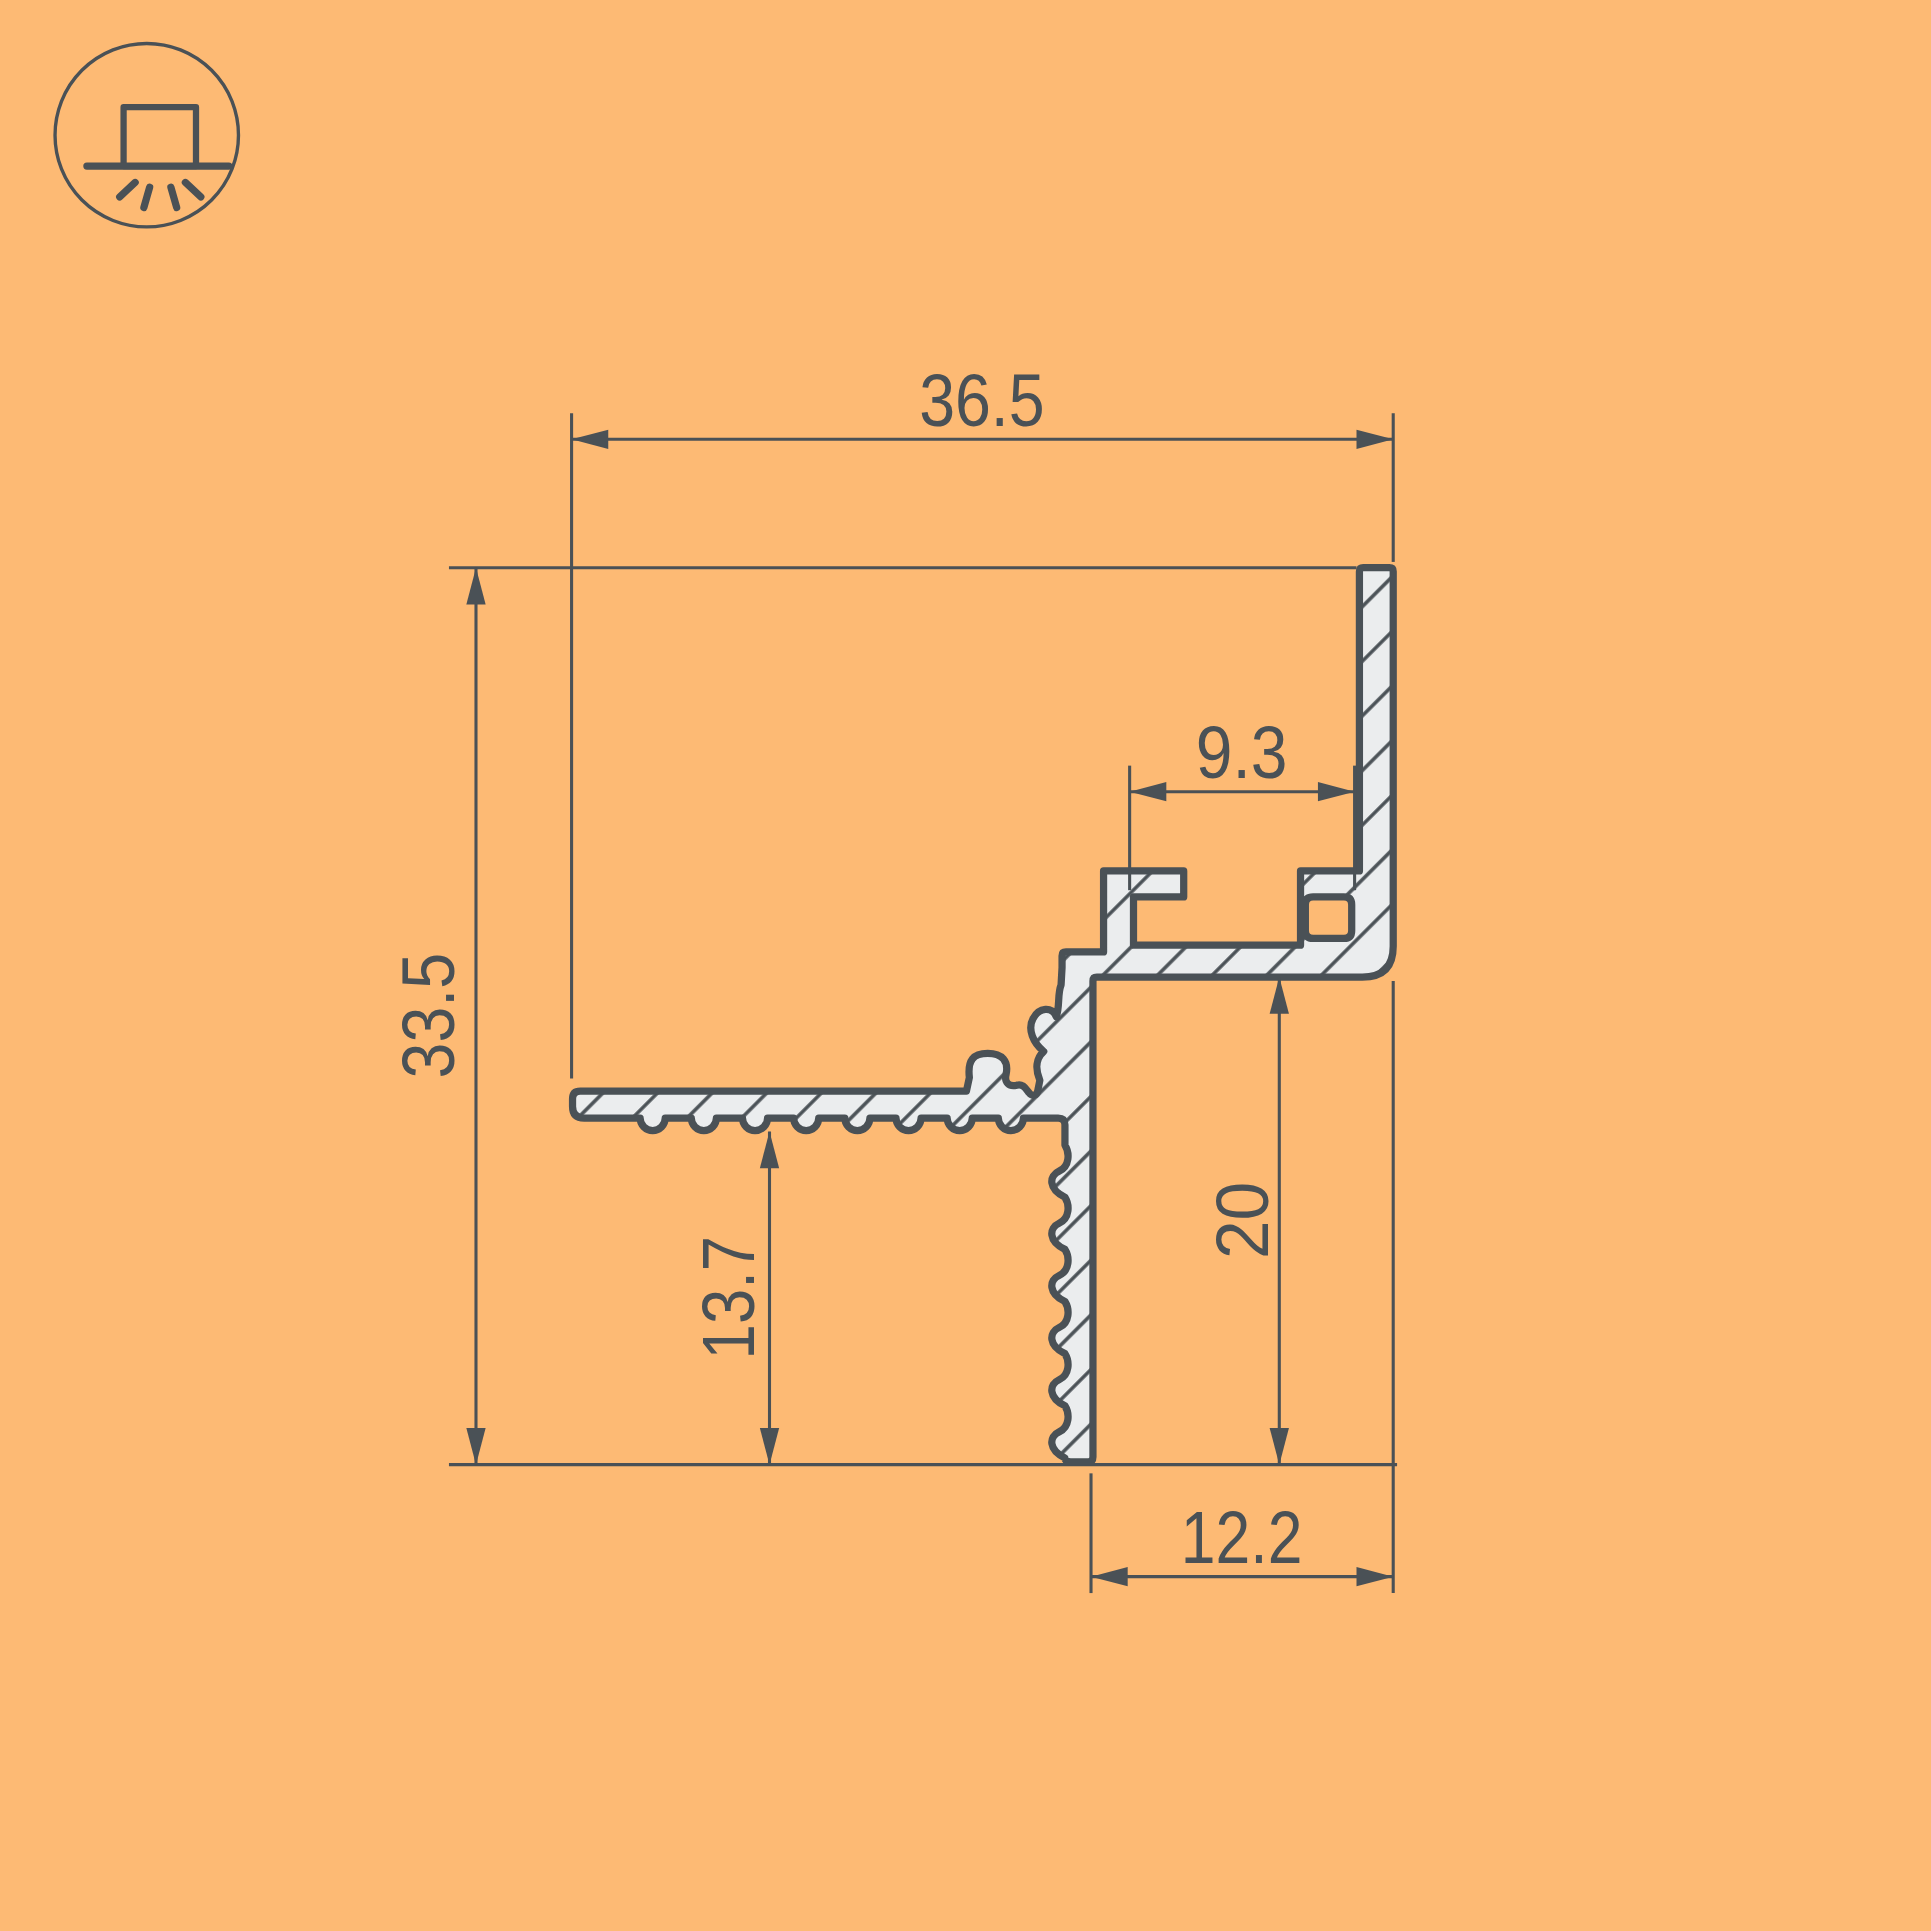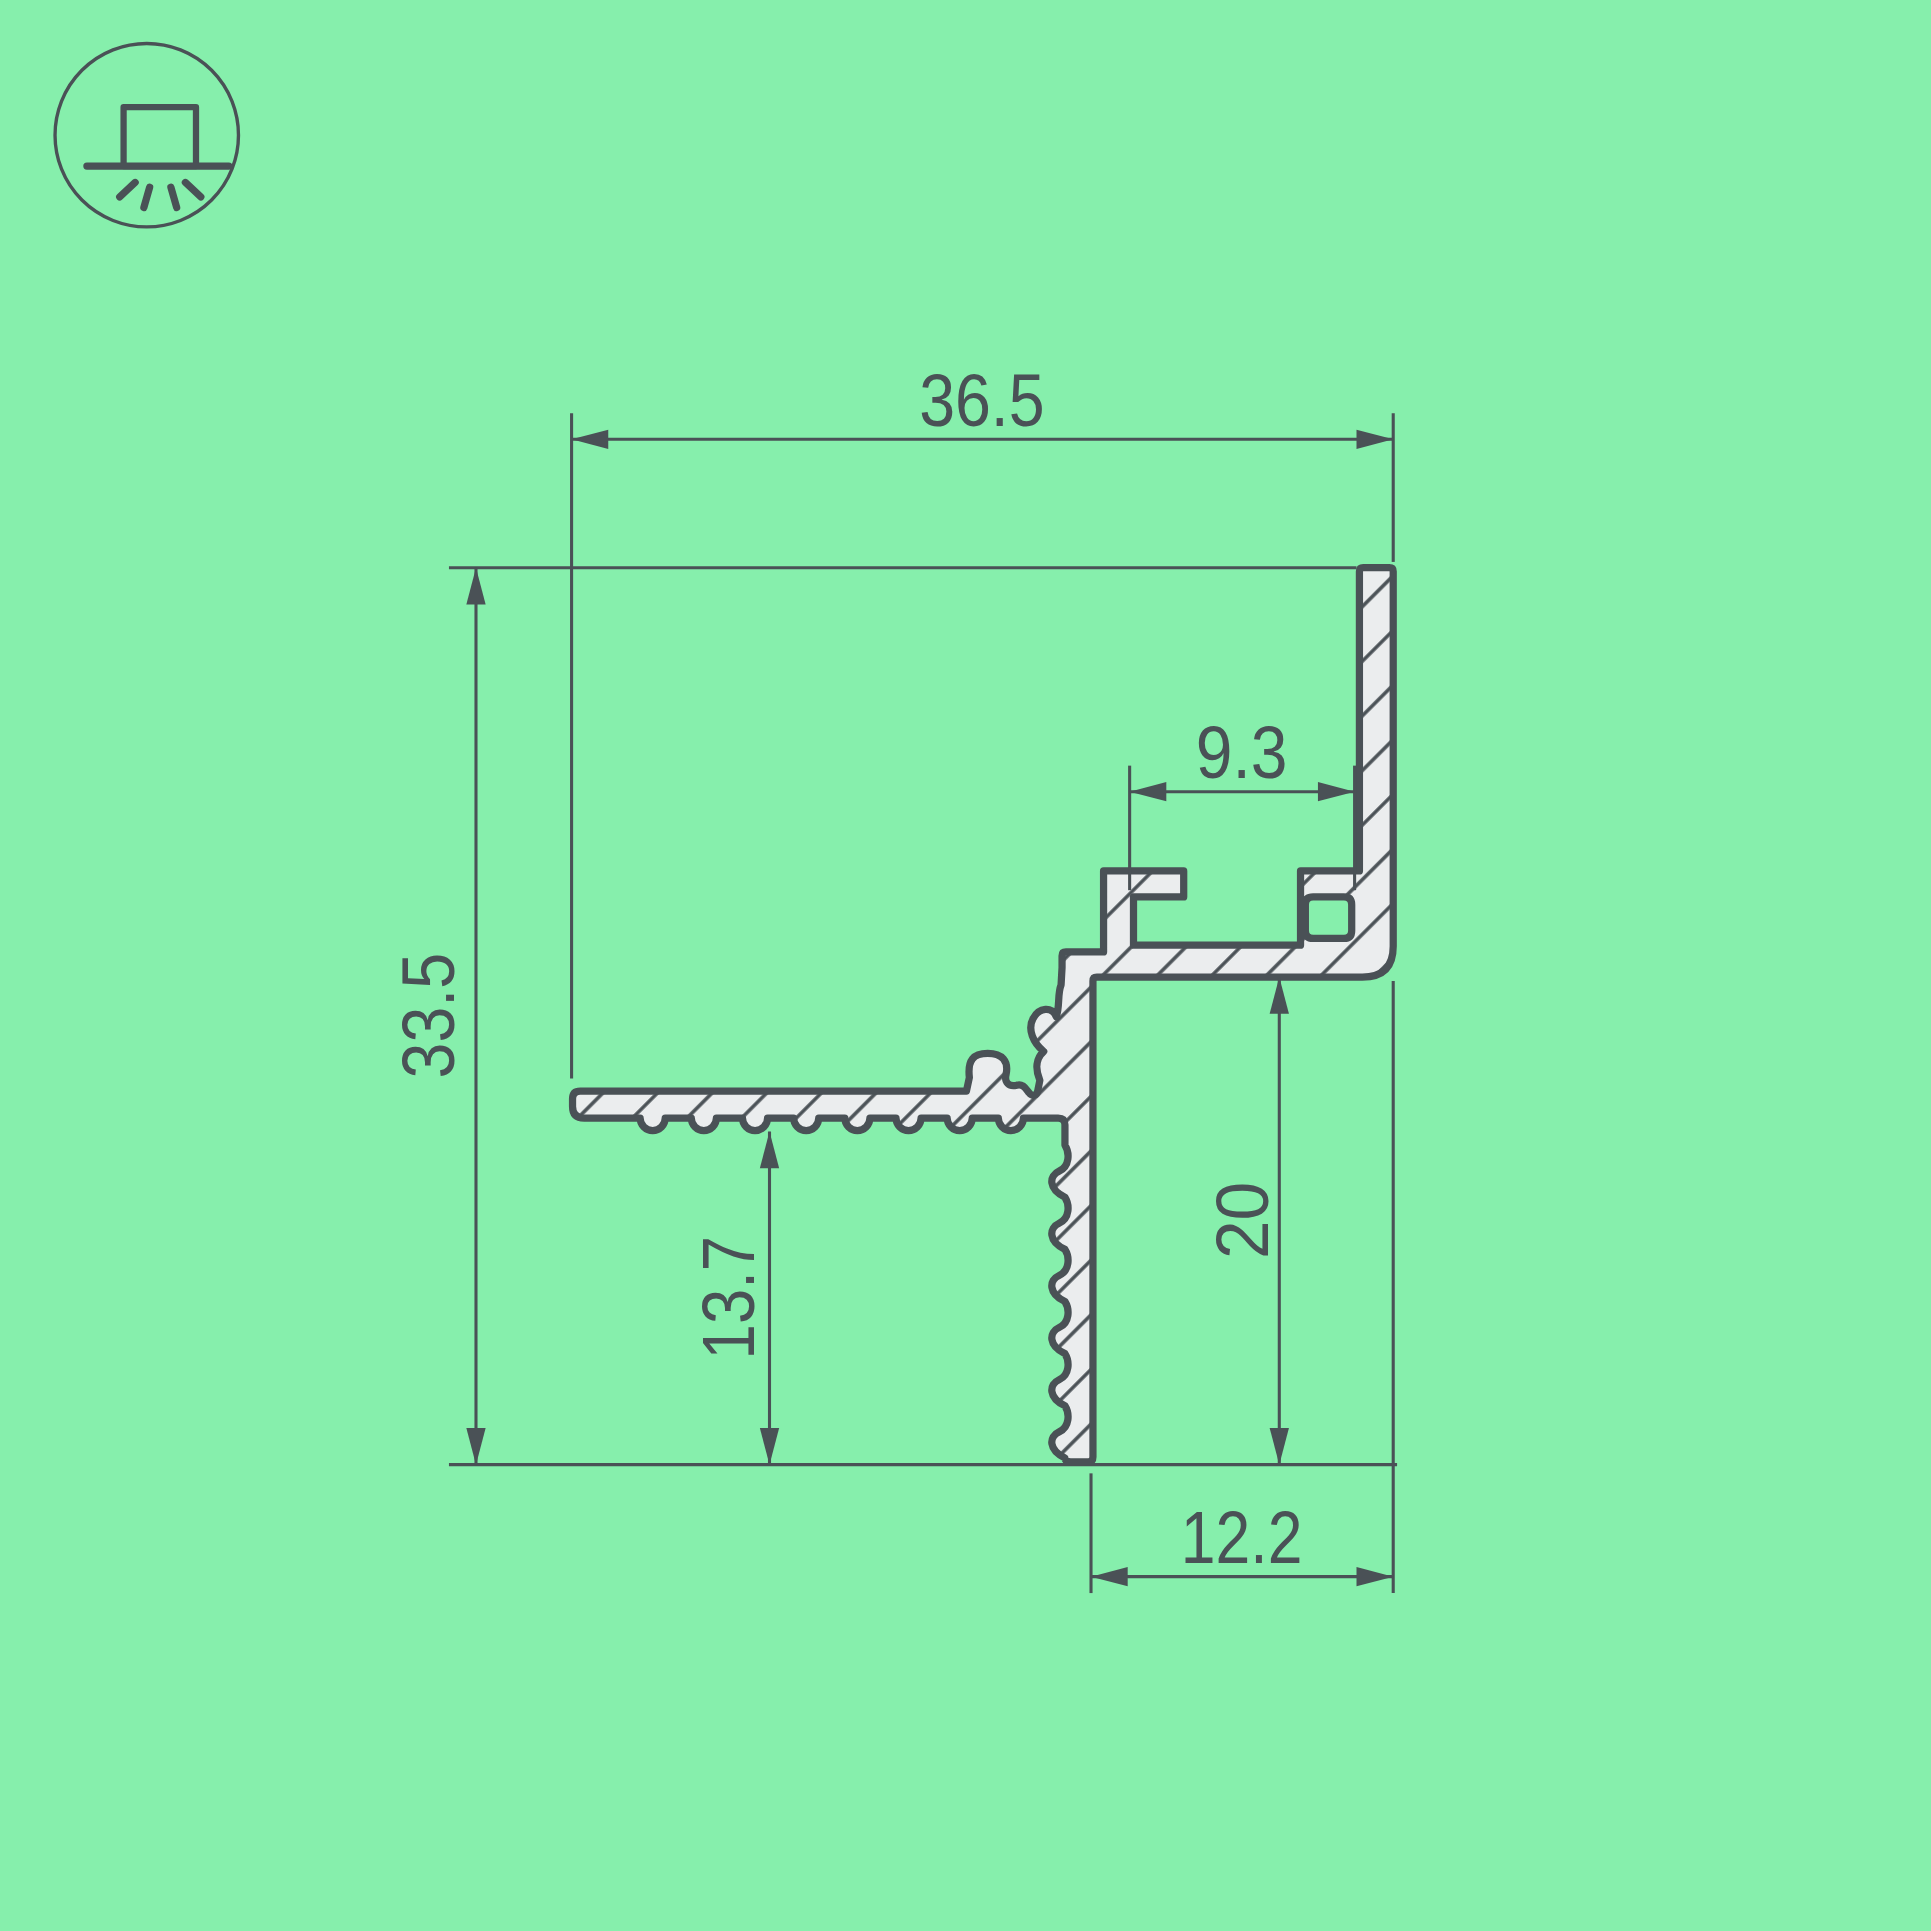--- a/index.html
+++ b/index.html
@@ -7,21 +7,21 @@
     padding: 0;
     background: #ffffff;
     width: 1931px;
     height: 1931px;
     font-family: "Liberation Sans", sans-serif;
   }
   .canvas-wrap {
     position: relative;
     width: 1931px;
     height: 1931px;
-    background: #86efac;
+    background: #fdba74;
   }
   svg { display: block; }
   text.dim-label {
     font-family: "Liberation Sans", sans-serif;
     font-size: 76px;
     fill: #4a5156;
   }
 </style>
 </head>
 <body>

